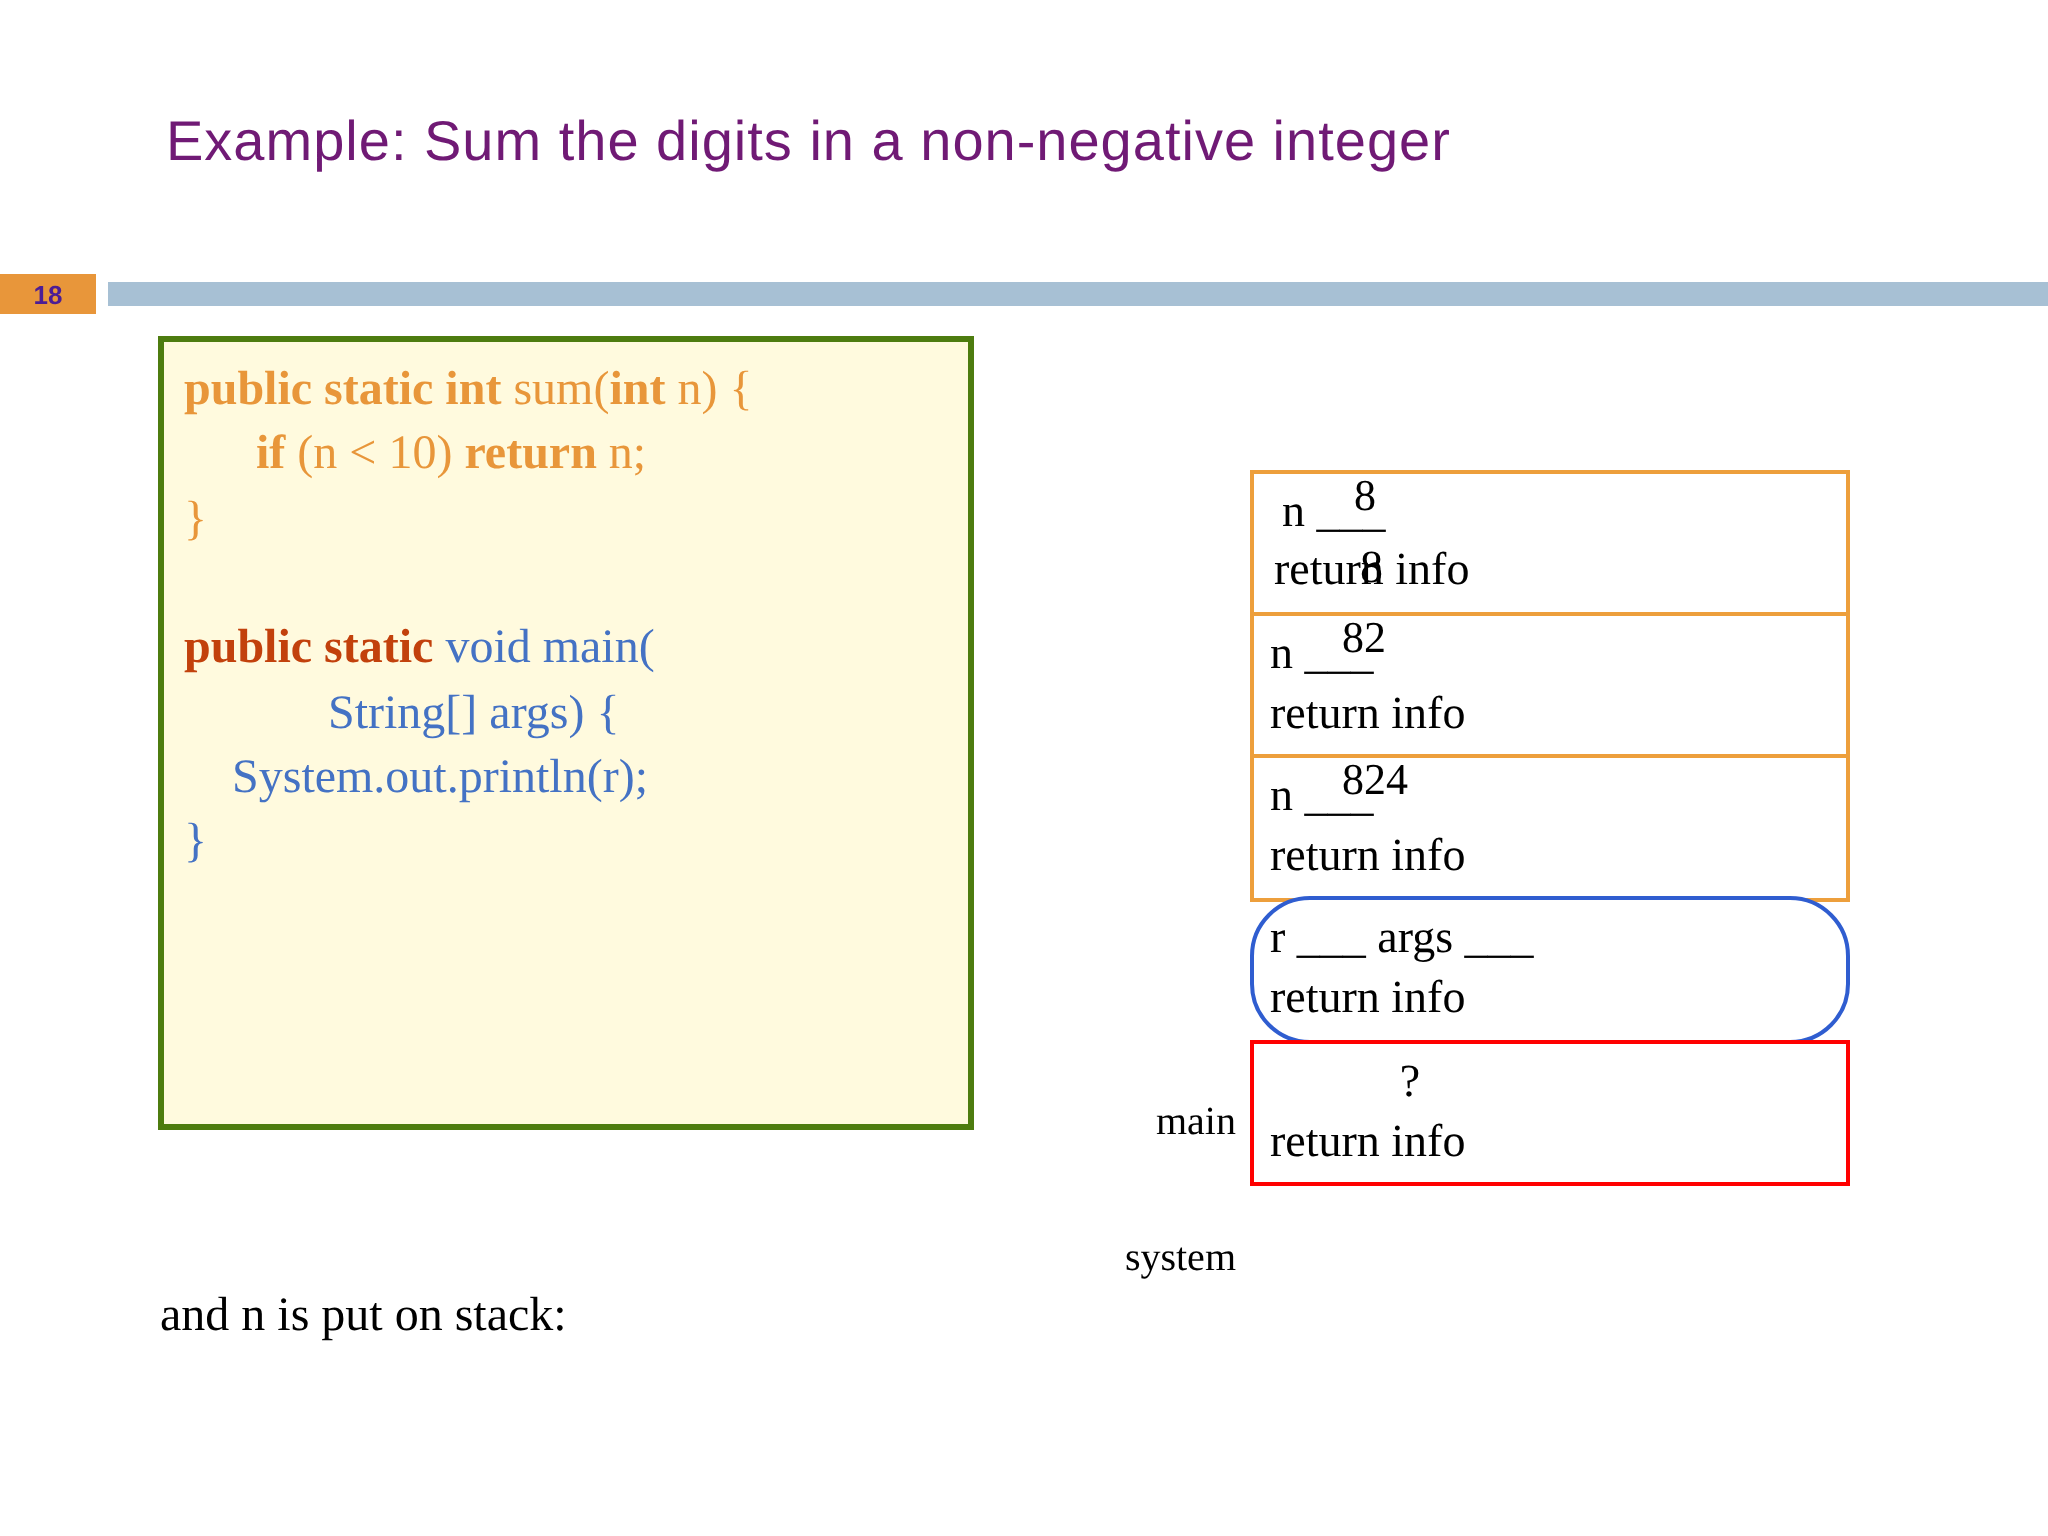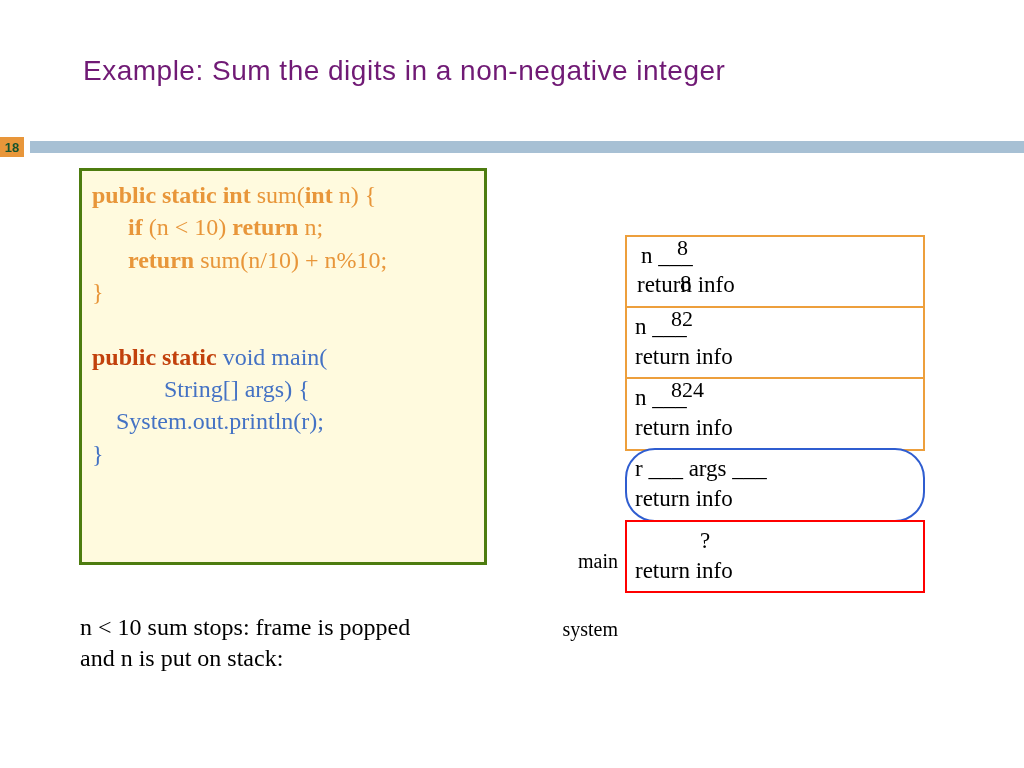--- a/index.html
+++ b/index.html
@@ -23,24 +23,24 @@
   }
   .bar-container {
     position: absolute;
     top: 137px;
     left: 0;
     width: 1024px;
     height: 20px;
     display: flex;
   }
   .bar-badge {
-    width: 24px;
+    width: 48px;
     height: 20px;
     background: #e8963a;
-    color: #14532d;
+    color: #4c1d95;
     font-size: 13px;
     display: flex;
     align-items: center;
     justify-content: center;
     font-weight: bold;
   }
   .bar-line {
     flex: 1;
     height: 12px;
     margin-top: 4px;
@@ -115,31 +115,30 @@
 <div class="title">Example: Sum the digits in a non-negative integer</div>
 
 <div class="bar-container">
   <div class="bar-badge">18</div>
   <div class="bar-line"></div>
 </div>
 
 <div class="code-box">
   <div><span class="kw-orange">public static int </span><span class="tx-orange">sum(</span><span class="kw-orange">int </span><span class="tx-orange">n) {</span></div>
   <div style="padding-left:36px;"><span class="kw-orange">if </span><span class="tx-orange">(n &lt; 10) </span><span class="kw-orange">return </span><span class="tx-orange">n;</span></div>
-  <div style="padding-left:36px;"><span class="kw-orange">return </span><span class="tx-orange">sum(n/10)  +  n%10;</span></div>
   <div class="tx-orange">}</div>
   <div style="height:32px;"></div>
   <div><span class="kw-blue">public static </span><span class="tx-blue">void main(</span></div>
   <div class="tx-blue" style="padding-left:72px;">String[] args) {</div>
   <div class="tx-blue" style="padding-left:24px;">System.out.println(r);</div>
   <div class="tx-blue">}</div>
 </div>
 
 <div class="note">
-  <span>n &lt; 10 sum stops: frame is popped</span><br>
+  <br>
   <span>and n is put on stack:</span>
 </div>
 
 <div class="label-left" style="left:548px; top:550px; width:70px;">main</div>
 <div class="label-left" style="left:535px; top:618px; width:83px;">system</div>
 
 <div class="stack">
 
   <div class="frame" style="border-color:#ed9f3c;">
     <span class="val-above" style="left:50px; top:-2px;">8</span>

